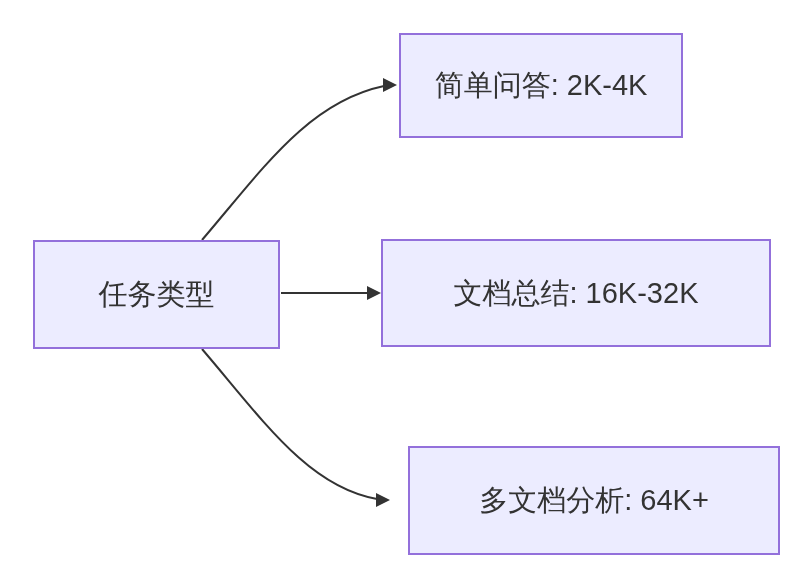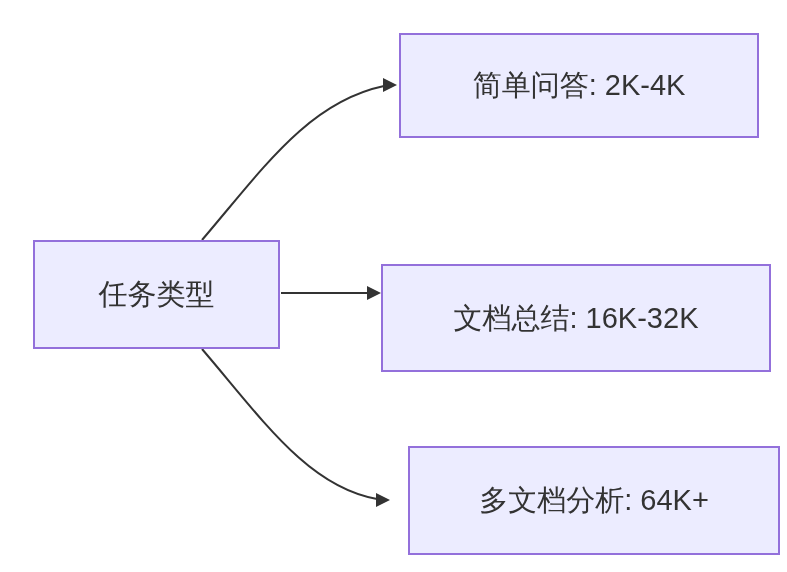--- a/index.html
+++ b/index.html
@@ -44,22 +44,22 @@
     justify-content: center;
     background: var(--node-fill);
     border: 2px solid var(--node-border);
     color: var(--text-color);
     font-size: 29px;
     line-height: 1.2;
     text-align: center;
     white-space: nowrap;
   }
   .node-root      { left: 33px;  top: 240px; width: 247px; height: 109px; }
-  .node-simple-qa { left: 399px; top: 33px;  width: 360px; height: 105px; }
-  .node-doc-sum   { left: 381px; top: 239px; width: 390px; height: 108px; margin-top: 25px; }
+  .node-simple-qa { left: 399px; top: 33px;  width: 284px; height: 105px; }
+  .node-doc-sum   { left: 381px; top: 239px; width: 390px; height: 108px; }
   .node-multi-doc { left: 390px; top: 446px; width: 372px; height: 109px; margin-left: 18px; }
 </style>
 </head>
 <body>
 
 <div class="canvas">
 
   <svg class="edges-layer" width="787" height="572" viewBox="0 0 787 572" xmlns="http://www.w3.org/2000/svg">
 
     <g>

